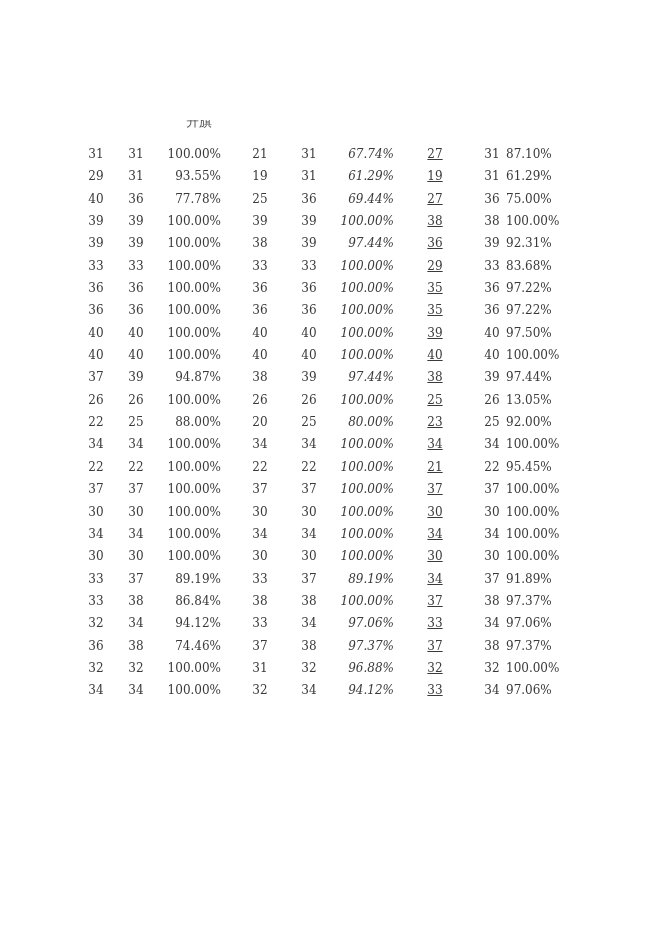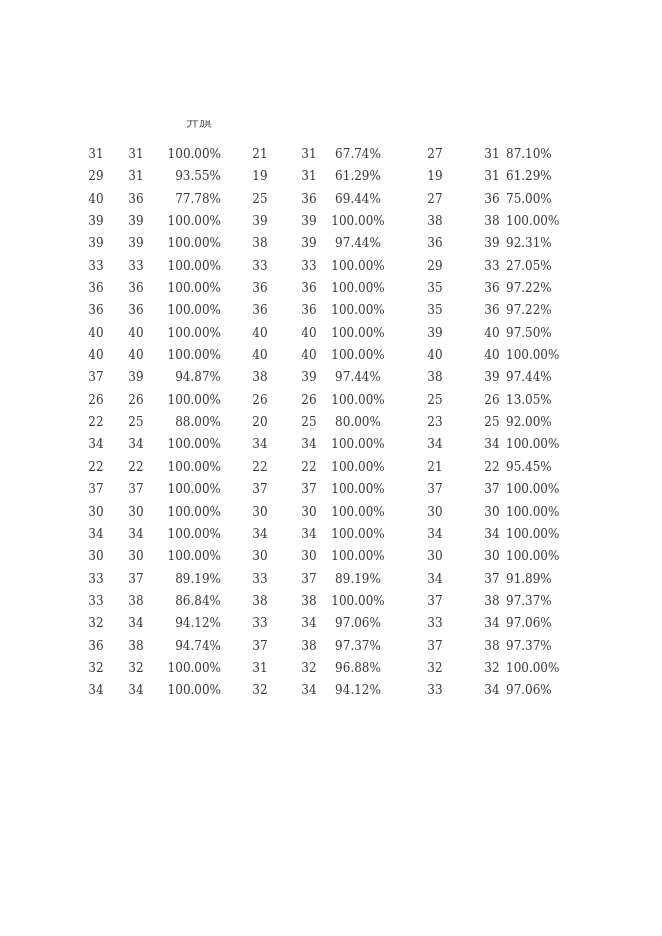--- a/index.html
+++ b/index.html
@@ -51,22 +51,22 @@
     .cell {
       position: absolute;
       top: 0;
       white-space: nowrap;
     }
     .c1 { left: 84px;  width: 24px; text-align: center; }
     .c2 { left: 124px; width: 24px; text-align: center; }
     .c3 { left: 150px; width: 71px; text-align: right; }
     .c4 { left: 248px; width: 24px; text-align: center; }
     .c5 { left: 297px; width: 24px; text-align: center; }
-    .c6 { left: 322px; width: 72px; text-align: center; }
-    .c7 { left: 423px; width: 24px; text-align: center; }
+    .c6 { left: 322px; width: 72px; text-align: right; font-style: italic; }
+    .c7 { left: 423px; width: 24px; text-align: center; text-decoration: underline; }
     .c8 { left: 480px; width: 24px; text-align: center; }
     .c9 { left: 506px; width: 72px; text-align: left; }
   </style>
 </head>
 <body>
 
 <div class="page">
   <div class="clipped-header">
     <span>升旗</span>
   </div>
@@ -129,21 +129,21 @@
       </div>
       <div class="row">
         <span class="cell c1">33</span>
         <span class="cell c2">33</span>
         <span class="cell c3">100.00%</span>
         <span class="cell c4">33</span>
         <span class="cell c5">33</span>
         <span class="cell c6">100.00%</span>
         <span class="cell c7">29</span>
         <span class="cell c8">33</span>
-        <span class="cell c9">27.05%</span>
+        <span class="cell c9">83.68%</span>
       </div>
       <div class="row">
         <span class="cell c1">36</span>
         <span class="cell c2">36</span>
         <span class="cell c3">100.00%</span>
         <span class="cell c4">36</span>
         <span class="cell c5">36</span>
         <span class="cell c6">100.00%</span>
         <span class="cell c7">35</span>
         <span class="cell c8">36</span>
@@ -310,21 +310,21 @@
         <span class="cell c4">33</span>
         <span class="cell c5">34</span>
         <span class="cell c6">97.06%</span>
         <span class="cell c7">33</span>
         <span class="cell c8">34</span>
         <span class="cell c9">97.06%</span>
       </div>
       <div class="row">
         <span class="cell c1">36</span>
         <span class="cell c2">38</span>
-        <span class="cell c3">94.74%</span>
+        <span class="cell c3">74.46%</span>
         <span class="cell c4">37</span>
         <span class="cell c5">38</span>
         <span class="cell c6">97.37%</span>
         <span class="cell c7">37</span>
         <span class="cell c8">38</span>
         <span class="cell c9">97.37%</span>
       </div>
       <div class="row">
         <span class="cell c1">32</span>
         <span class="cell c2">32</span>

